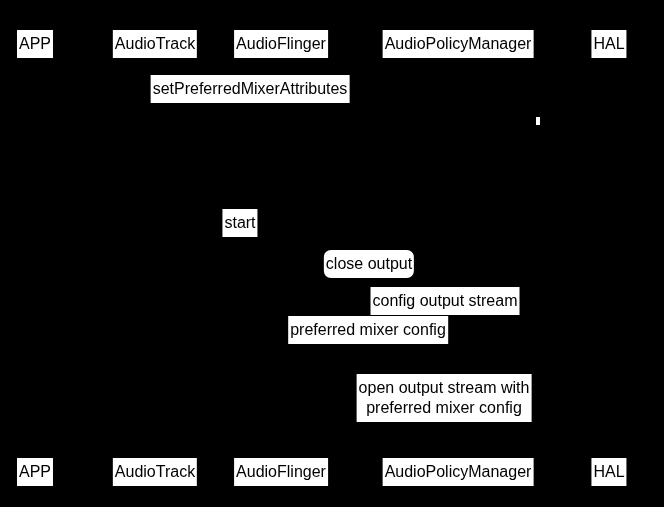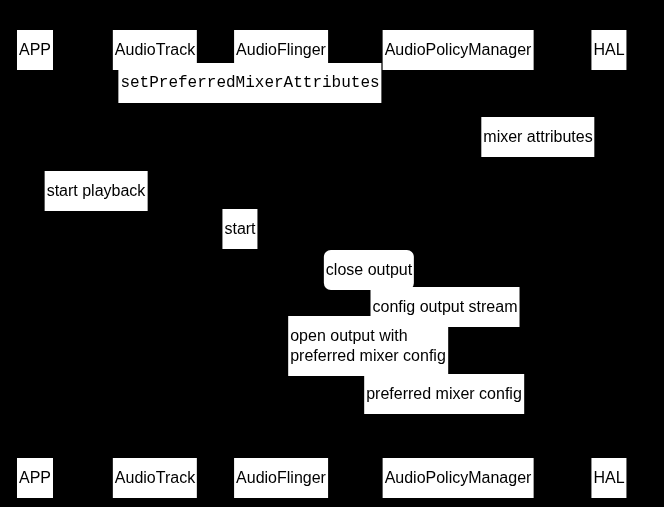--- a/index.html
+++ b/index.html
@@ -15,41 +15,42 @@
     overflow: hidden;
     font-family: "Liberation Sans", sans-serif;
   }
   .lbl {
     position: absolute;
     transform: translateX(-50%);
     background: #ffffff;
     color: #000000;
     font-size: 16px;
     line-height: 20px;
-    padding: 10px 2px;
+    padding: 4px 2px;
     white-space: nowrap;
+    text-align: center;
   }
   .lbl div { white-space: nowrap; }
 
   
   #pt0 { left: 35px;  top: 30px; }
   #pt1 { left: 155px; top: 30px; }
   #pt2 { left: 281px; top: 30px; }
   #pt3 { left: 458px; top: 30px; }
   #pt4 { left: 609px; top: 30px; }
 
   
   #pb0 { left: 35px;  top: 458px; }
   #pb1 { left: 155px; top: 458px; }
   #pb2 { left: 281px; top: 458px; }
   #pb3 { left: 458px; top: 458px; }
   #pb4 { left: 609px; top: 458px; }
 
   
-  #m0 { left: 250px; top: 63px; font-family: Liberation Mono, monospace;  }  
+  #m0 { left: 250px; top: 75px;  }  
   #m1 { left: 538px; top: 117px; }  
   #m2 { left: 96px;  top: 171px; }  
   #m3 { left: 216px; top: 209px; margin-left: 24px; }  
   #m4 { left: 369px; top: 250px; border-radius: 7px; }  
   #m5 { left: 445px; top: 287px; }  
   #m6 { left: 368px; top: 316px; }  
   #m7 { left: 444px; top: 374px; }  
 </style>
 </head>
 <body>
@@ -58,37 +59,35 @@
 
   <div class="lbl" id="pt0">APP</div>
   <div class="lbl" id="pt1">AudioTrack</div>
   <div class="lbl" id="pt2">AudioFlinger</div>
   <div class="lbl" id="pt3">AudioPolicyManager</div>
   <div class="lbl" id="pt4">HAL</div>
 
   <div class="lbl" id="m0">setPreferredMixerAttributes</div>
 
   <div class="lbl" id="m1">
-    <div>mixer attributes</div>
   </div>
 
-  <div class="lbl" id="m2">start playback</div>
 
   <div class="lbl" id="m3">start</div>
 
   <div class="lbl" id="m4">close output</div>
 
   <div class="lbl" id="m5">config output stream</div>
 
   <div class="lbl" id="m6">
-    <div>open output with</div>
     <div>preferred mixer config</div>
   </div>
 
   <div class="lbl" id="m7">
+    <div>open output stream with</div>
     <div>preferred mixer config</div>
   </div>
 
   <div class="lbl" id="pb0">APP</div>
   <div class="lbl" id="pb1">AudioTrack</div>
   <div class="lbl" id="pb2">AudioFlinger</div>
   <div class="lbl" id="pb3">AudioPolicyManager</div>
   <div class="lbl" id="pb4">HAL</div>
 
 </div>

